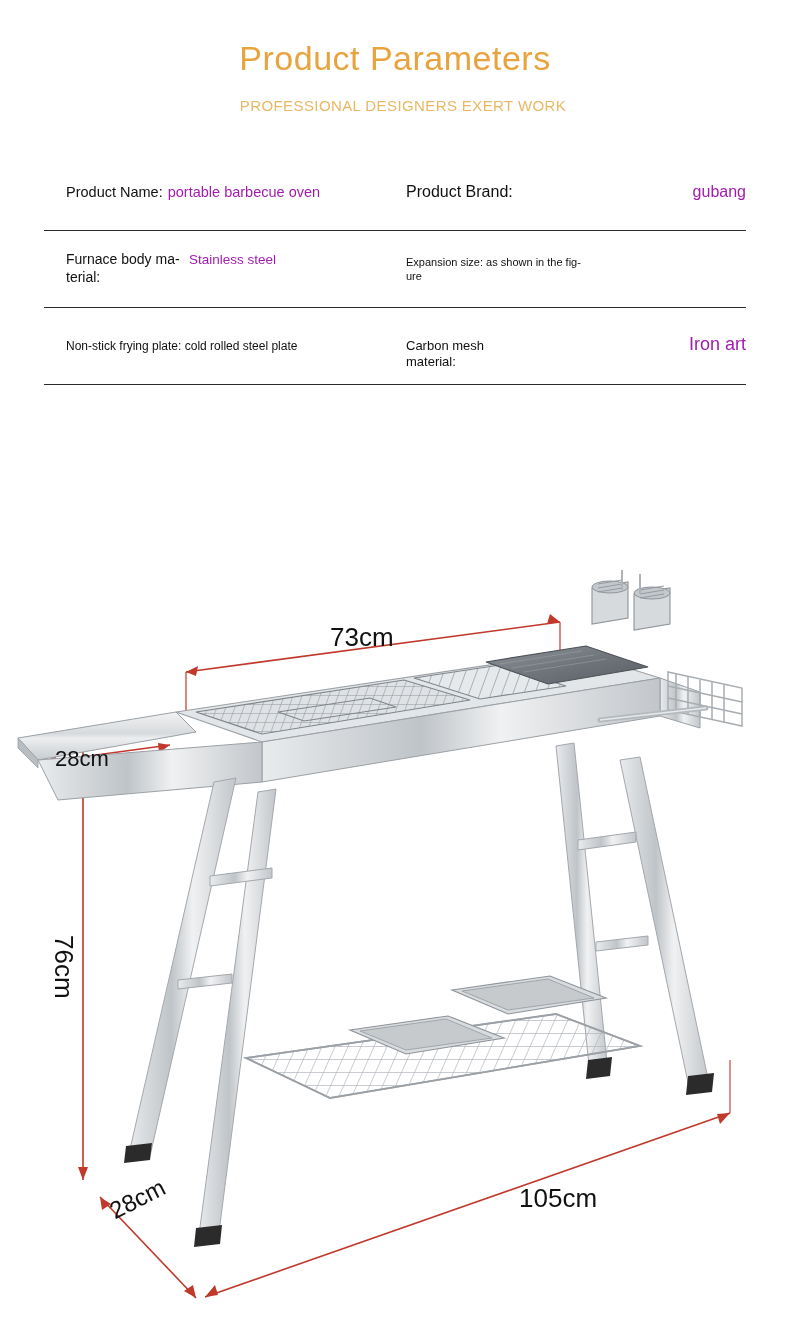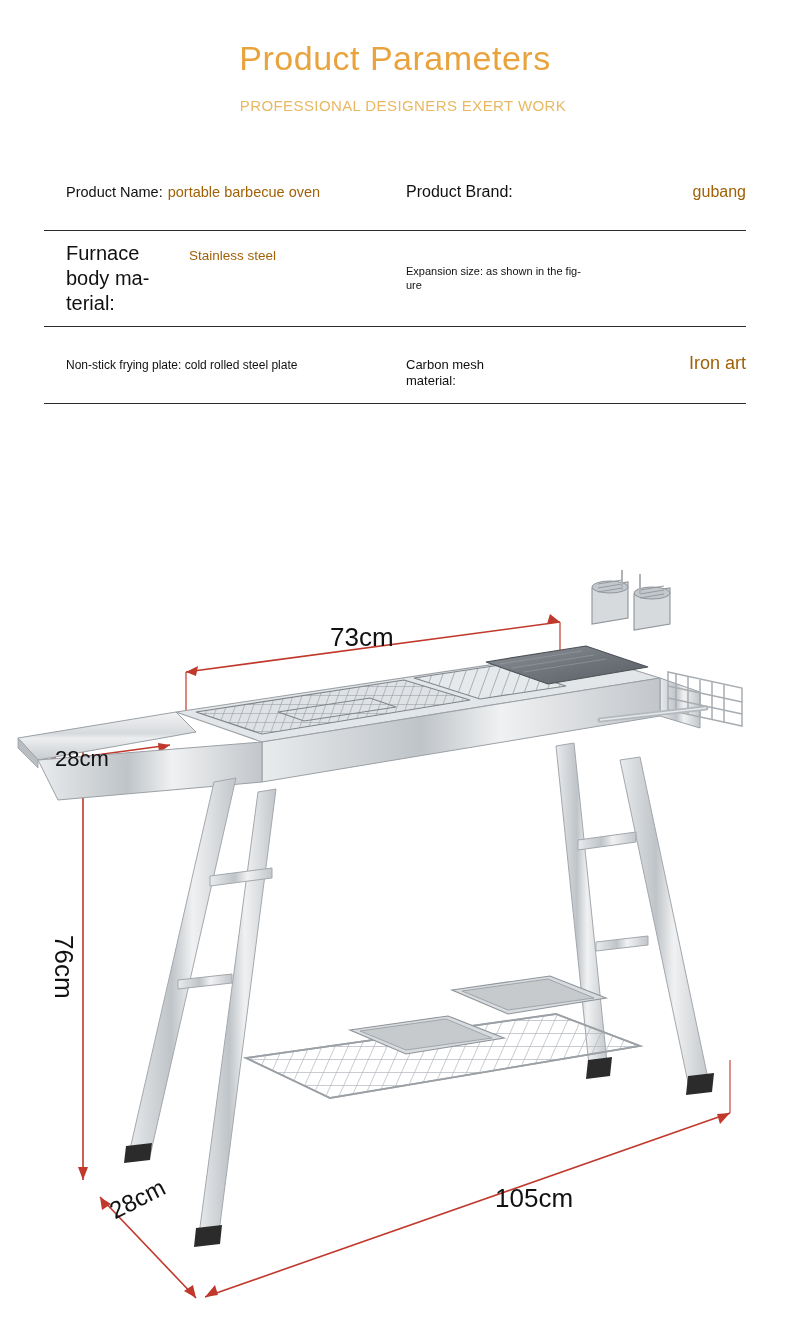--- a/index.html
+++ b/index.html
@@ -64,29 +64,29 @@
   .spec-cell.right {
     width: 358px;
     padding-left: 18px;
     justify-content: space-between;
   }
   .lbl {
     color: #111;
     white-space: pre-line;
   }
   .val {
-    color: #a16207;
+    color: #a21caf;
     margin-left: 5px;
   }
 
   
   .r1 .lbl, .r1 .val { font-size: 14.5px; }
   .r1 .right .lbl, .r1 .right .val { font-size: 16px; }
 
-  .r2 .left .lbl { font-size: 20px; line-height: 1.25; width: 118px; }
+  .r2 .left .lbl { font-size: 14px; line-height: 1.25; width: 118px; }
   .r2 .left .val { font-size: 13.5px; }
   .r2 .right .lbl { font-size: 11px; line-height: 1.3; }
 
   .r3 .lbl { font-size: 13.5px; }
   .r3 .right .lbl { font-size: 11.5px; }
 
   .r4 .left .lbl { font-size: 12px; }
   .r4 .right .lbl { font-size: 13px; line-height: 1.2; width: 92px; margin-top: 16px; }
   .r4 .right .val { font-size: 18px; margin-left: 12px; }
 
@@ -103,21 +103,21 @@
   }
   .dim-label {
     position: absolute;
     font-family: "Liberation Sans", sans-serif;
     color: #111;
     white-space: nowrap;
   }
   #dim-73 { left: 330px; top: 62px; font-size: 26px; }
   #dim-28-top { left: 55px; top: 186px; font-size: 22px; }
   #dim-76 { left: 48px; top: 375px; font-size: 26px; writing-mode: vertical-rl; text-orientation: mixed; }
-  #dim-105 { left: 495px; top: 623px; font-size: 26px; }
+  #dim-105 { left: 519px; top: 623px; font-size: 26px; }
   #dim-28-bot { left: 105px; top: 640px; font-size: 24px; transform: rotate(-27deg); transform-origin: left top; }
 </style>
 </head>
 <body>
 
 <div class="header">
   <h1 class="title">Product Parameters</h1>
   <div class="subtitle">PROFESSIONAL DESIGNERS EXERT WORK</div>
 </div>
 

